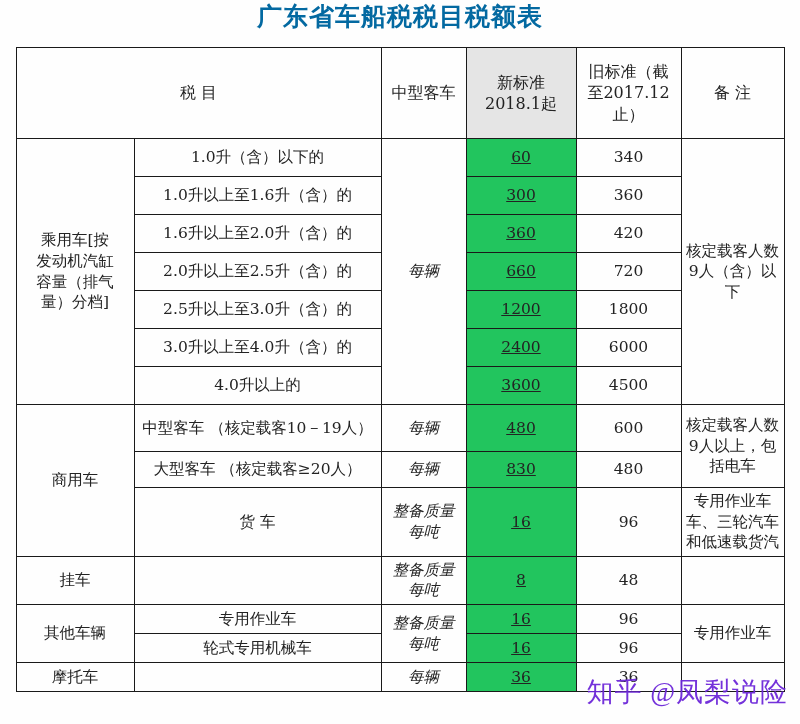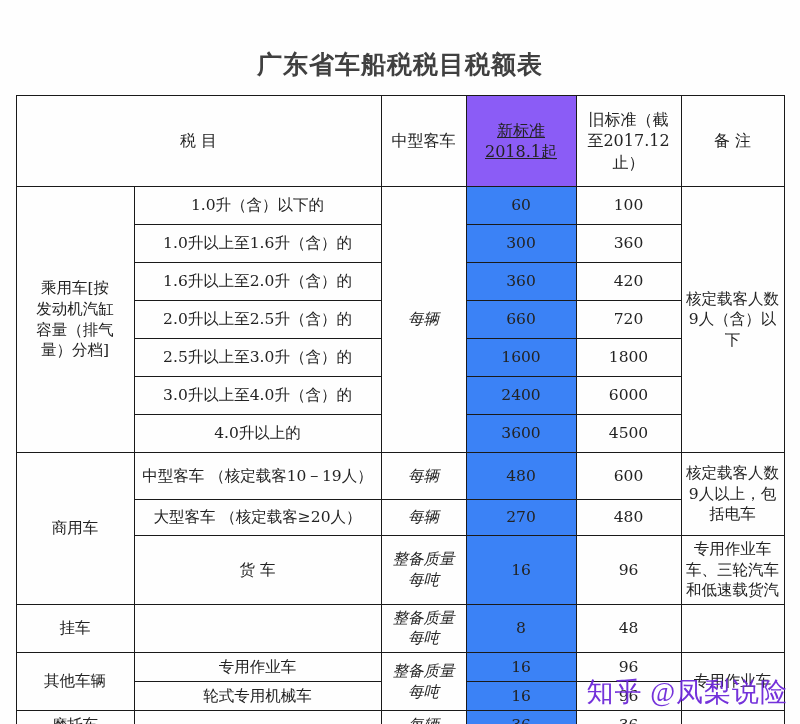--- a/index.html
+++ b/index.html
@@ -20,22 +20,21 @@
     width: 800px;
     height: 724px;
     background: #fefefe;
     box-sizing: border-box;
   }
   #doc-title {
     text-align: center;
     font-size: 25px;
     font-weight: bold;
     letter-spacing: 1px;
-    color: #404040;
-    padding-top: 48px;
+    color: #0369a1;
     padding-bottom: 14px;
     font-family: "DejaVu Serif", "Liberation Serif", serif;
   }
   table.taxtable {
     border-collapse: collapse;
     width: 768px;
     margin: 0 auto;
     table-layout: fixed;
     background: #fefefe;
   }
@@ -56,28 +55,28 @@
   }
   .c-cat  { width: 118px; }
   .c-item { width: 247px; }
   .c-unit { width: 85px;  }
   .c-new  { width: 110px; }
   .c-old  { width: 105px; }
   .c-note { width: 103px; }
 
   .new-col {
     color: #c23a5e;
-    background: #3b82f6;
+    background: #22c55e;
+    text-decoration: underline;
   }
   .new-hdr {
     color: #cf4b6a;
-    background: #8b5cf6;
+    background: #e5e5e5;
     font-weight: normal;
     line-height: 1.25;
-    text-decoration: underline;
   }
 
   .cat-cell { font-size: 15px; line-height: 1.45; }
   .note-cell { font-size: 15px; line-height: 1.42; }
   .unit-cell { font-size: 15px; line-height: 1.4; font-style: italic; }
 
   .r-tall  { height: 38px; }
   .r-norm  { height: 36px; }
   .r-two   { height: 47px; }
   .r-short { height: 29px; }
@@ -131,21 +130,21 @@
       <tr class="r-tall">
         <td class="cat-cell" rowspan="7">
           <span>乘用车[按</span><br>
           <span>发动机汽缸</span><br>
           <span>容量（排气</span><br>
           <span>量）分档]</span>
         </td>
         <td>1.0升（含）以下的</td>
         <td class="unit-cell" rowspan="7">每辆</td>
         <td class="new-col">60</td>
-        <td>100</td>
+        <td>340</td>
         <td class="note-cell" rowspan="7">
           <span>核定载客人数</span><br>
           <span>9人（含）以</span><br>
           <span>下</span>
         </td>
       </tr>
       <tr class="r-tall">
         <td>1.0升以上至1.6升（含）的</td>
         <td class="new-col">300</td>
         <td>360</td>
@@ -155,21 +154,21 @@
         <td class="new-col">360</td>
         <td>420</td>
       </tr>
       <tr class="r-tall">
         <td>2.0升以上至2.5升（含）的</td>
         <td class="new-col">660</td>
         <td>720</td>
       </tr>
       <tr class="r-tall">
         <td>2.5升以上至3.0升（含）的</td>
-        <td class="new-col">1600</td>
+        <td class="new-col">1200</td>
         <td>1800</td>
       </tr>
       <tr class="r-tall">
         <td>3.0升以上至4.0升（含）的</td>
         <td class="new-col">2400</td>
         <td>6000</td>
       </tr>
       <tr class="r-tall">
         <td>4.0升以上的</td>
         <td class="new-col">3600</td>
@@ -184,21 +183,21 @@
         <td>600</td>
         <td class="note-cell" rowspan="2">
           <span>核定载客人数</span><br>
           <span>9人以上，包</span><br>
           <span>括电车</span>
         </td>
       </tr>
       <tr class="r-norm">
         <td>大型客车 （核定载客≥20人）</td>
         <td class="unit-cell">每辆</td>
-        <td class="new-col">270</td>
+        <td class="new-col">830</td>
         <td>480</td>
       </tr>
       <tr class="r-two">
         <td>货        车</td>
         <td class="unit-cell">
           <span>整备质量</span><br>
           <span>每吨</span>
         </td>
         <td class="new-col">16</td>
         <td>96</td>

